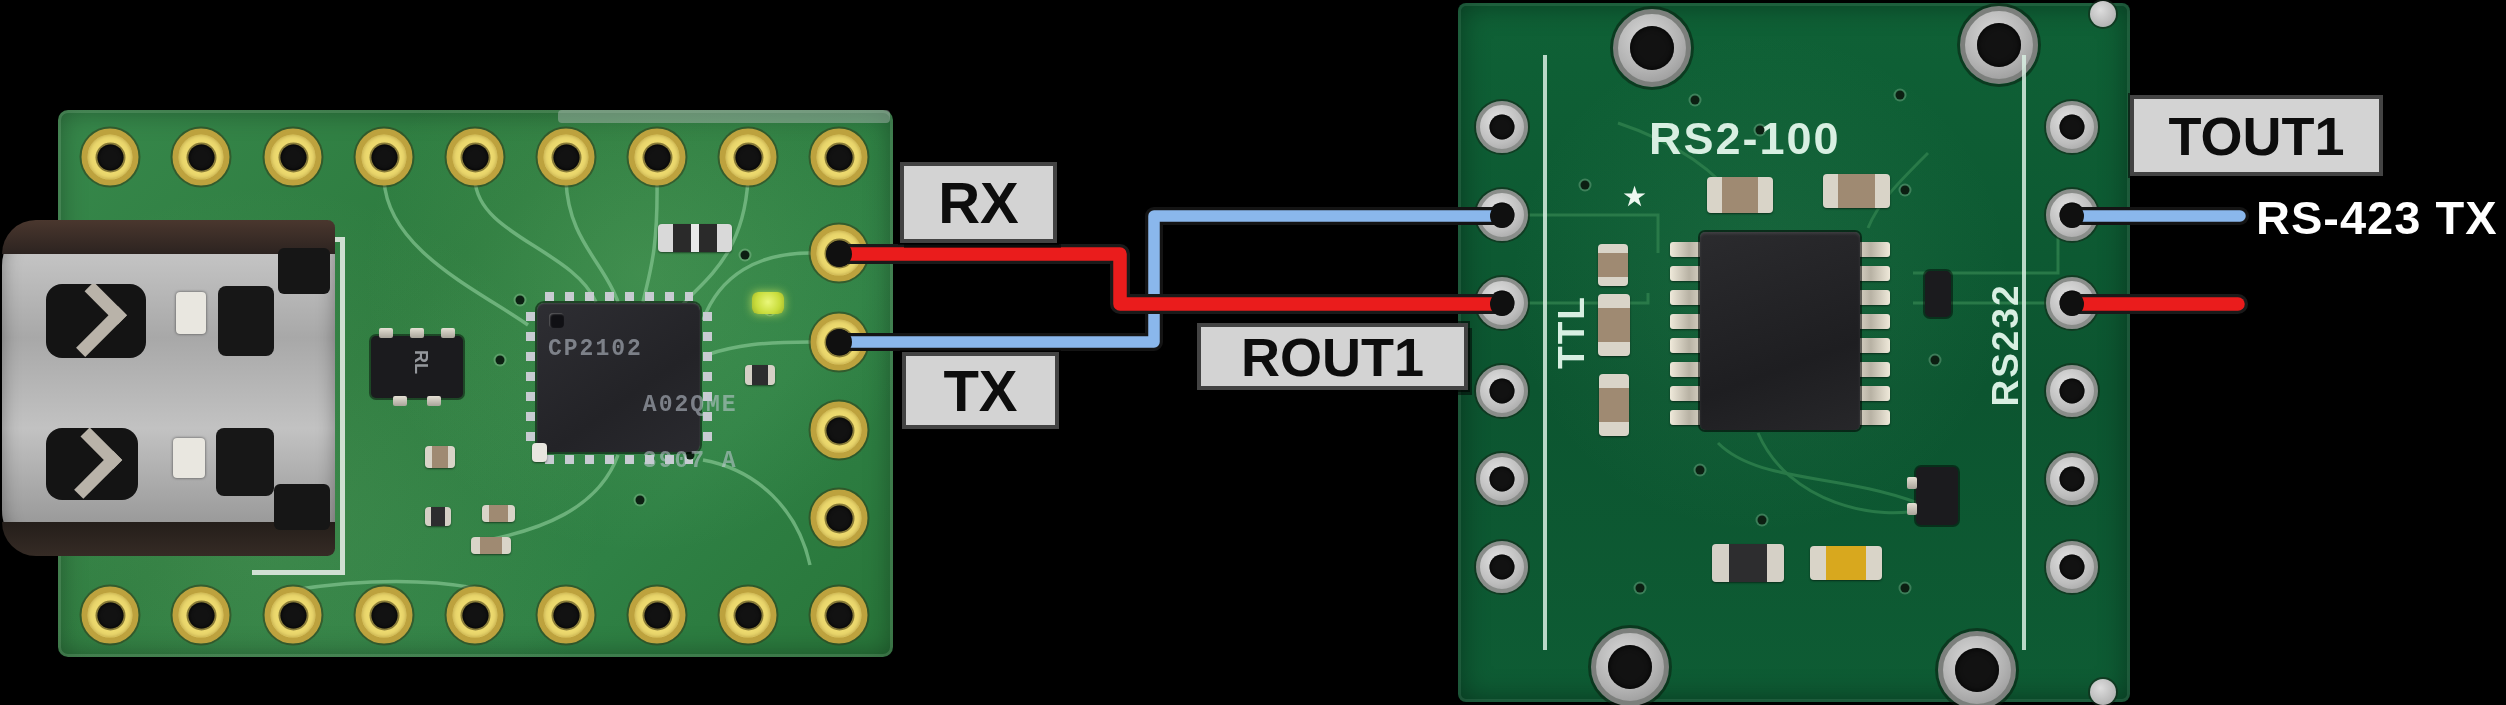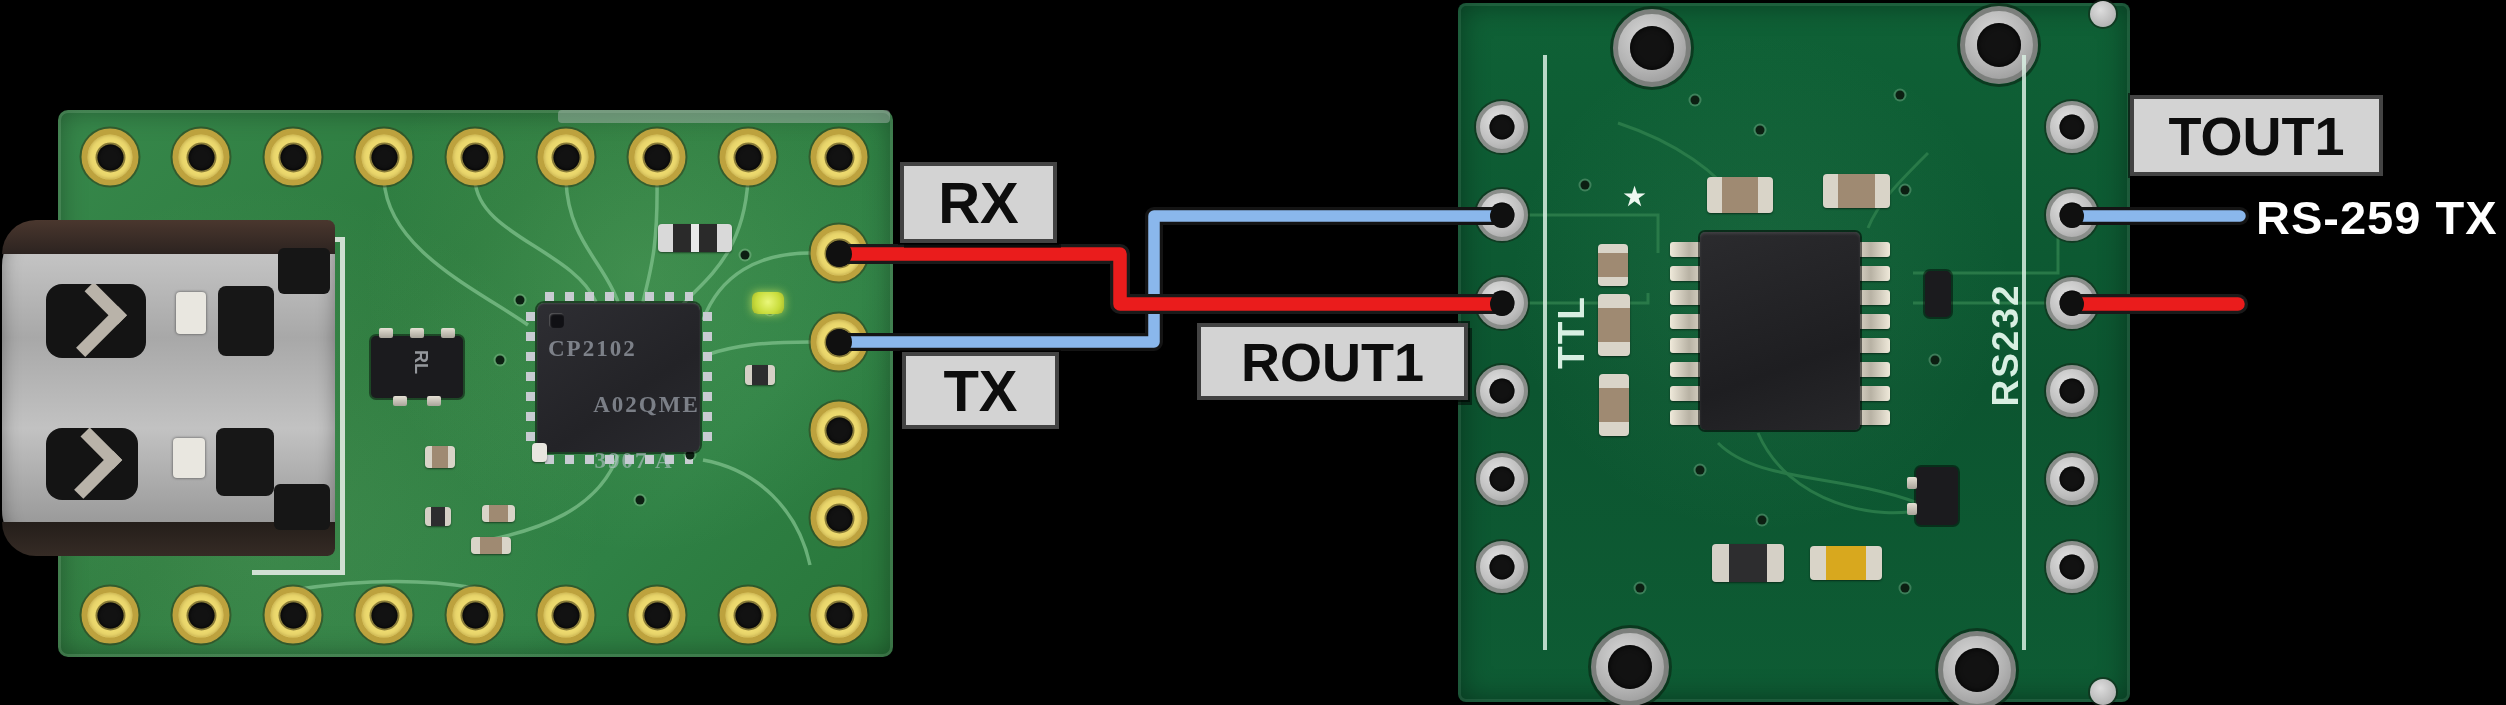--- a/index.html
+++ b/index.html
@@ -54,21 +54,21 @@
   .bracket{position:absolute;left:252px;top:237px;width:88px;height:328px;z-index:2;
        border-top:5px solid rgba(235,240,235,.85);border-right:5px solid rgba(235,240,235,.85);
        border-bottom:5px solid rgba(235,240,235,.85);}
 
   
   .cp2102{position:absolute;left:537px;top:303px;width:163px;height:149px;border-radius:7px;z-index:3;
        background:linear-gradient(145deg,#2e2e33,#232327 60%,#2a2a2f);
        box-shadow:0 0 0 2px rgba(0,0,0,.5), inset 0 1px 2px rgba(255,255,255,.12);}
   .cp2102 .dot{position:absolute;left:12px;top:10px;width:15px;height:15px;border-radius:4px;
        background:#101014;box-shadow:inset 1px 1px 2px rgba(255,255,255,.35);}
-  .cp2102 .mark{position:absolute;left:11px;top:32px;font-family:Liberation Serif, serif;
+  .cp2102 .mark{position:absolute;left:11px;top:32px;font-family:Liberation Mono, monospace;
        font-weight:bold;font-size:23px;line-height:28px;letter-spacing:2px;color:rgba(195,203,214,.55);white-space:pre;}
   .qfnstrip{position:absolute;z-index:2;}
   .qfn-v{width:9px;background:repeating-linear-gradient(180deg,#c8ccd2 0 9px,transparent 9px 20px);}
   .qfn-h{height:9px;background:repeating-linear-gradient(90deg,#c8ccd2 0 9px,transparent 9px 20px);}
 
   .soic{position:absolute;left:1700px;top:232px;width:160px;height:198px;border-radius:5px;z-index:3;
        background:linear-gradient(160deg,#2b2b2e,#1e1e21 65%,#27272a);
        box-shadow:0 0 0 2px rgba(0,0,0,.55), inset 0 2px 3px rgba(255,255,255,.10);}
   .icpin{position:absolute;width:32px;height:15px;border-radius:3px;z-index:2;
        background:linear-gradient(90deg,#efe9da,#b8b2a4 60%,#d8d2c4);box-shadow:0 1px 2px rgba(0,0,0,.5);}
@@ -185,20 +185,21 @@
         <path d="M260,440 C300,480 380,470 460,500"></path>
         <path d="M300,430 C330,500 420,520 470,505"></path>
         <path d="M160,120 C220,140 260,170 280,200"></path>
         <path d="M470,150 C440,180 420,200 410,225"></path>
       </g>
     </svg>
   </div>
 
   <div class="silk-line" style="left:1543px;top:55px;height:595px;"></div>
   <div class="silk-line" style="left:2022px;top:55px;height:595px;"></div>
+  <div class="silk" style="left:1649px;top:113px;font-size:45px;letter-spacing:2px;z-index:2;">RS2-100</div>
   <div class="silk vert" style="left:1572px;top:332px;font-size:37px;">TTL</div>
   <div class="silk vert" style="left:2006px;top:345px;font-size:37px;">RS232</div>
   <div class="silk" style="left:1622px;top:180px;font-size:28px;color:#eef7f0;">★</div>
 
   <div class="soic"></div>
 
   <div class="cap cap-h-tan" style="left:1707px;top:177px;width:66px;height:36px;"></div>
   <div class="cap cap-h-tan" style="left:1823px;top:174px;width:67px;height:34px;"></div>
   <div class="cap cap-v-tan" style="left:1598px;top:244px;width:30px;height:42px;"></div>
   <div class="cap cap-v-tan" style="left:1598px;top:294px;width:32px;height:62px;"></div>
@@ -229,23 +230,23 @@
         <circle cx="839" cy="342" r="13"></circle>
       <circle cx="1502" cy="216" r="12"></circle>
         <circle cx="1502" cy="304" r="12"></circle>
       <circle cx="2072" cy="216" r="12"></circle>
         <circle cx="2072" cy="304" r="12"></circle>
     </g>
   </svg>
 
   <div class="tag" style="left:902px;top:352px;width:157px;height:77px;font-size:58px;">TX</div>
   <div class="tag" style="left:900px;top:162px;width:157px;height:81px;font-size:58px;">RX</div>
-  <div class="tag" style="left:1197px;top:323px;width:271px;height:77px;font-size:54px;">ROUT1</div>
+  <div class="tag" style="left:1197px;top:323px;width:271px;height:67px;font-size:54px;">ROUT1</div>
   <div class="tag" style="left:2130px;top:95px;width:253px;height:81px;font-size:54px;text-align:center;">TOUT1</div>
-  <div class="wire-text" style="left:2256px;top:190px;">RS-259 TX</div>
+  <div class="wire-text" style="left:2256px;top:190px;">RS-423 TX</div>
 <div class="gpad" style="left: 110px; top: 157px;">
       <span class="hole"></span>
     </div>
     <div class="gpad" style="left: 201px; top: 157px;">
       <span class="hole"></span>
     </div>
     <div class="gpad" style="left: 293px; top: 157px;">
       <span class="hole"></span>
     </div>
     <div class="gpad" style="left: 384px; top: 157px;">

